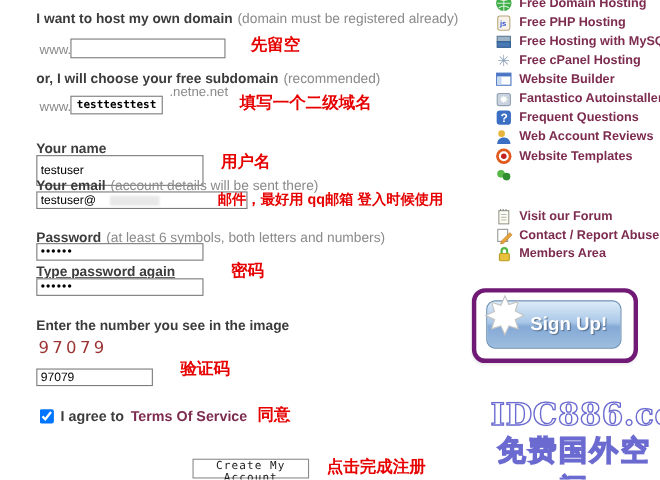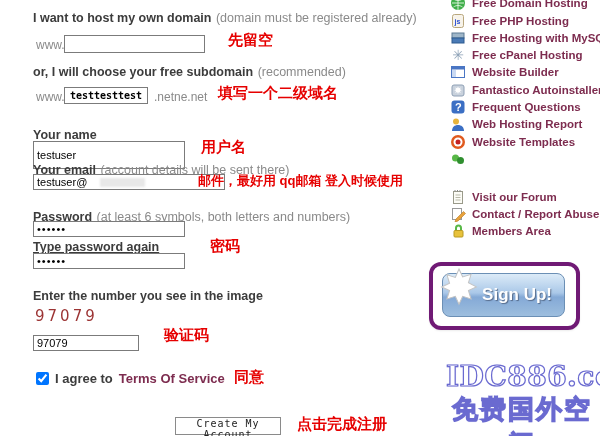--- a/index.html
+++ b/index.html
@@ -77,21 +77,21 @@
 <input class="inp" style="left: 64px; top: 35px; width: 141px; height: 18px;" type="text" value="">
 <span class="abs ann" style="left:228px;top:31px;font-size:15px;">先留空</span>
 
 <div class="abs" style="left:33px;top:62px;">
   <span class="lab-b">or, I will choose your free subdomain</span>
   <span class="lab-g">(recommended)</span>
 </div>
 
 <span class="abs www" style="left:36px;top:90px;">www.</span>
 <input class="inp" style="left: 64px; top: 87px; width: 84px; height: 17px; font-family: &quot;DejaVu Sans Mono&quot;, monospace; font-size: 10px; font-weight: bold; text-align: center;" type="text" value="testtesttest">
-<span class="abs www" style="left:154px;top:90px;">.netne.net</span>
+<span class="abs www" style="left:154px;top:76px;">.netne.net</span>
 <span class="abs ann" style="left:218px;top:84px;font-size:15px;">填写一个二级域名</span>
 
 <span class="abs lab-b" style="left:33px;top:128px;">Your name</span>
 <input class="inp" style="left: 33px; top: 141px; width: 152px; height: 28px;" type="text" value="testuser">
 <span class="abs ann" style="left:201px;top:138px;font-size:15px;">用户名</span>
 
 <div class="abs" style="left:33px;top:160px;">
   <span class="lab-b">Your email</span>
   <span class="lab-g">(account details will be sent there)</span>
 </div>
@@ -190,21 +190,21 @@
   <span class="lbl">Frequent Questions</span>
 </a>
 
 <a class="side-item" style="top:115px;">
   <span class="ic">
     <svg width="16" height="16">
         <circle cx="6" cy="5.5" r="3" fill="#e8b43c"></circle>
         <path d="M2 15c0-4 2.7-6 6-6s6 2 6 6z" fill="#3b6fc4"></path>
       </svg>
   </span>
-  <span class="lbl">Web Hosting Report</span>
+  <span class="lbl">Web Account Reviews</span>
 </a>
 
 <a class="side-item" style="top:133px;">
   <span class="ic">
     <svg width="16" height="16">
         <circle cx="8" cy="8" r="7" fill="#e05a1e"></circle>
         <circle cx="8" cy="8" r="4.5" fill="#ffffff"></circle>
         <circle cx="8" cy="8" r="2.5" fill="#c42222"></circle>
       </svg>
   </span>

